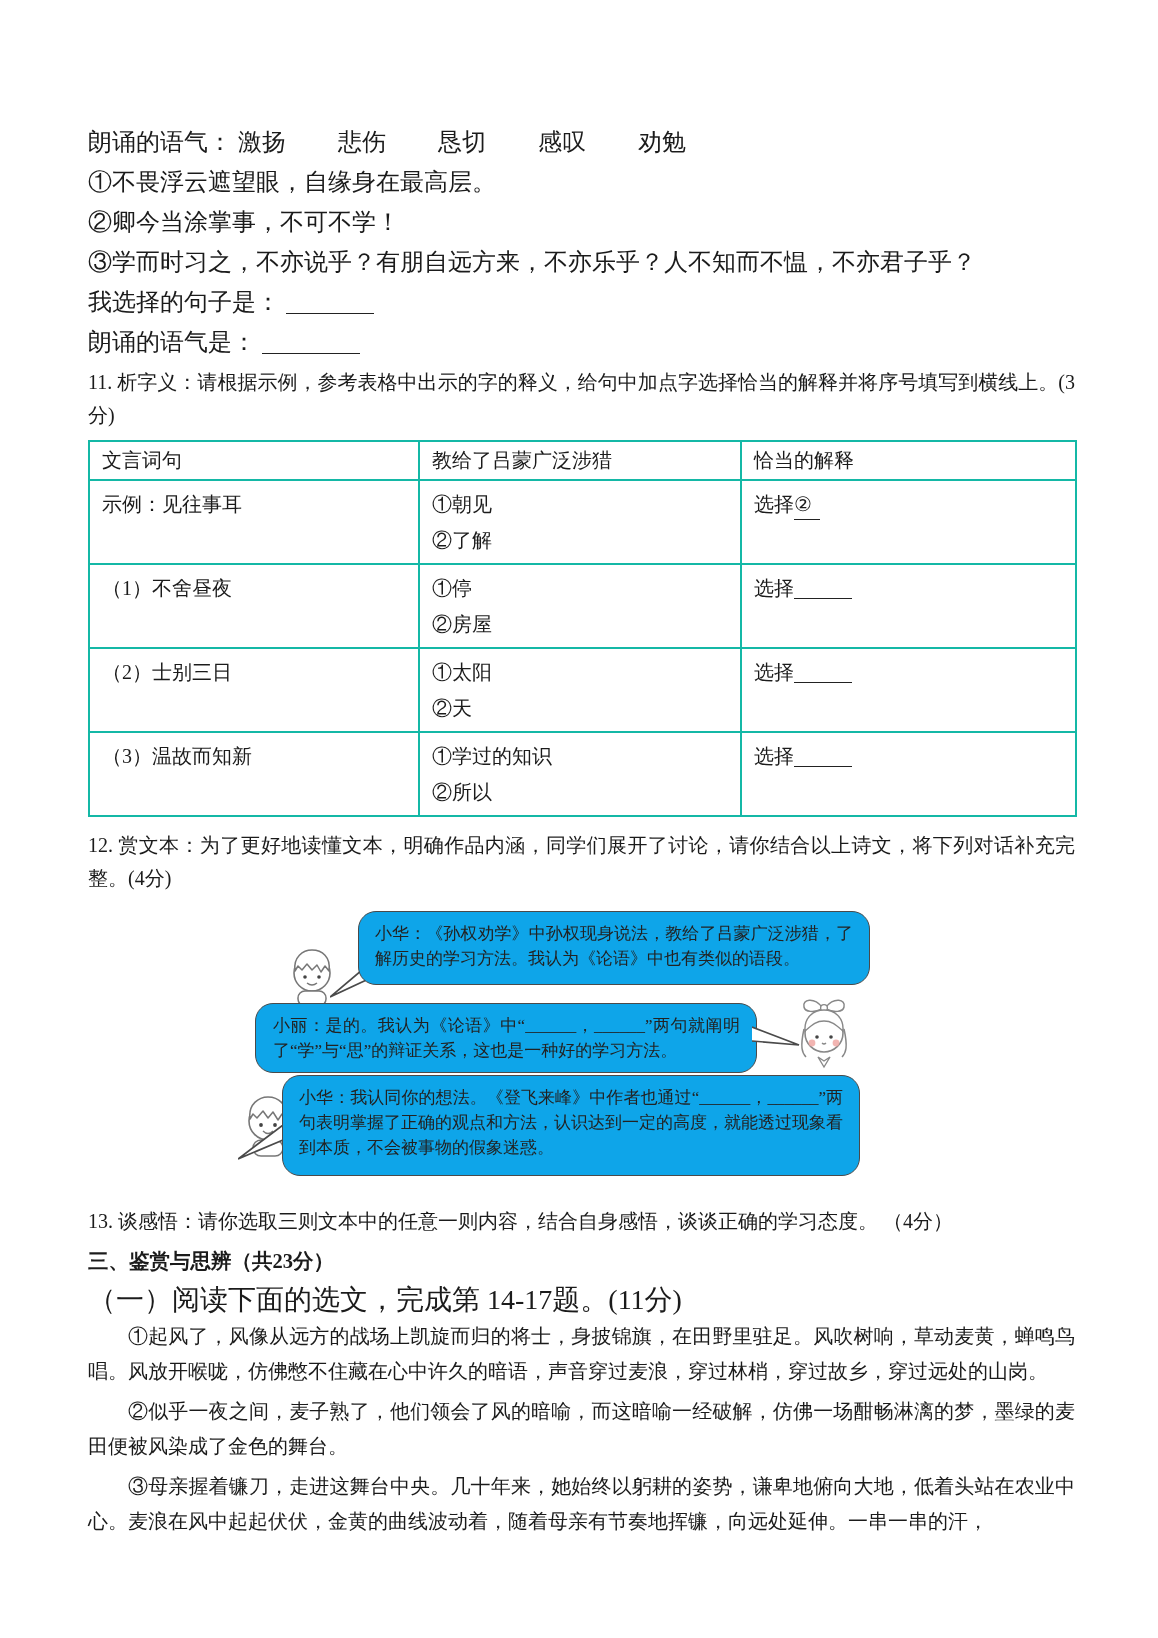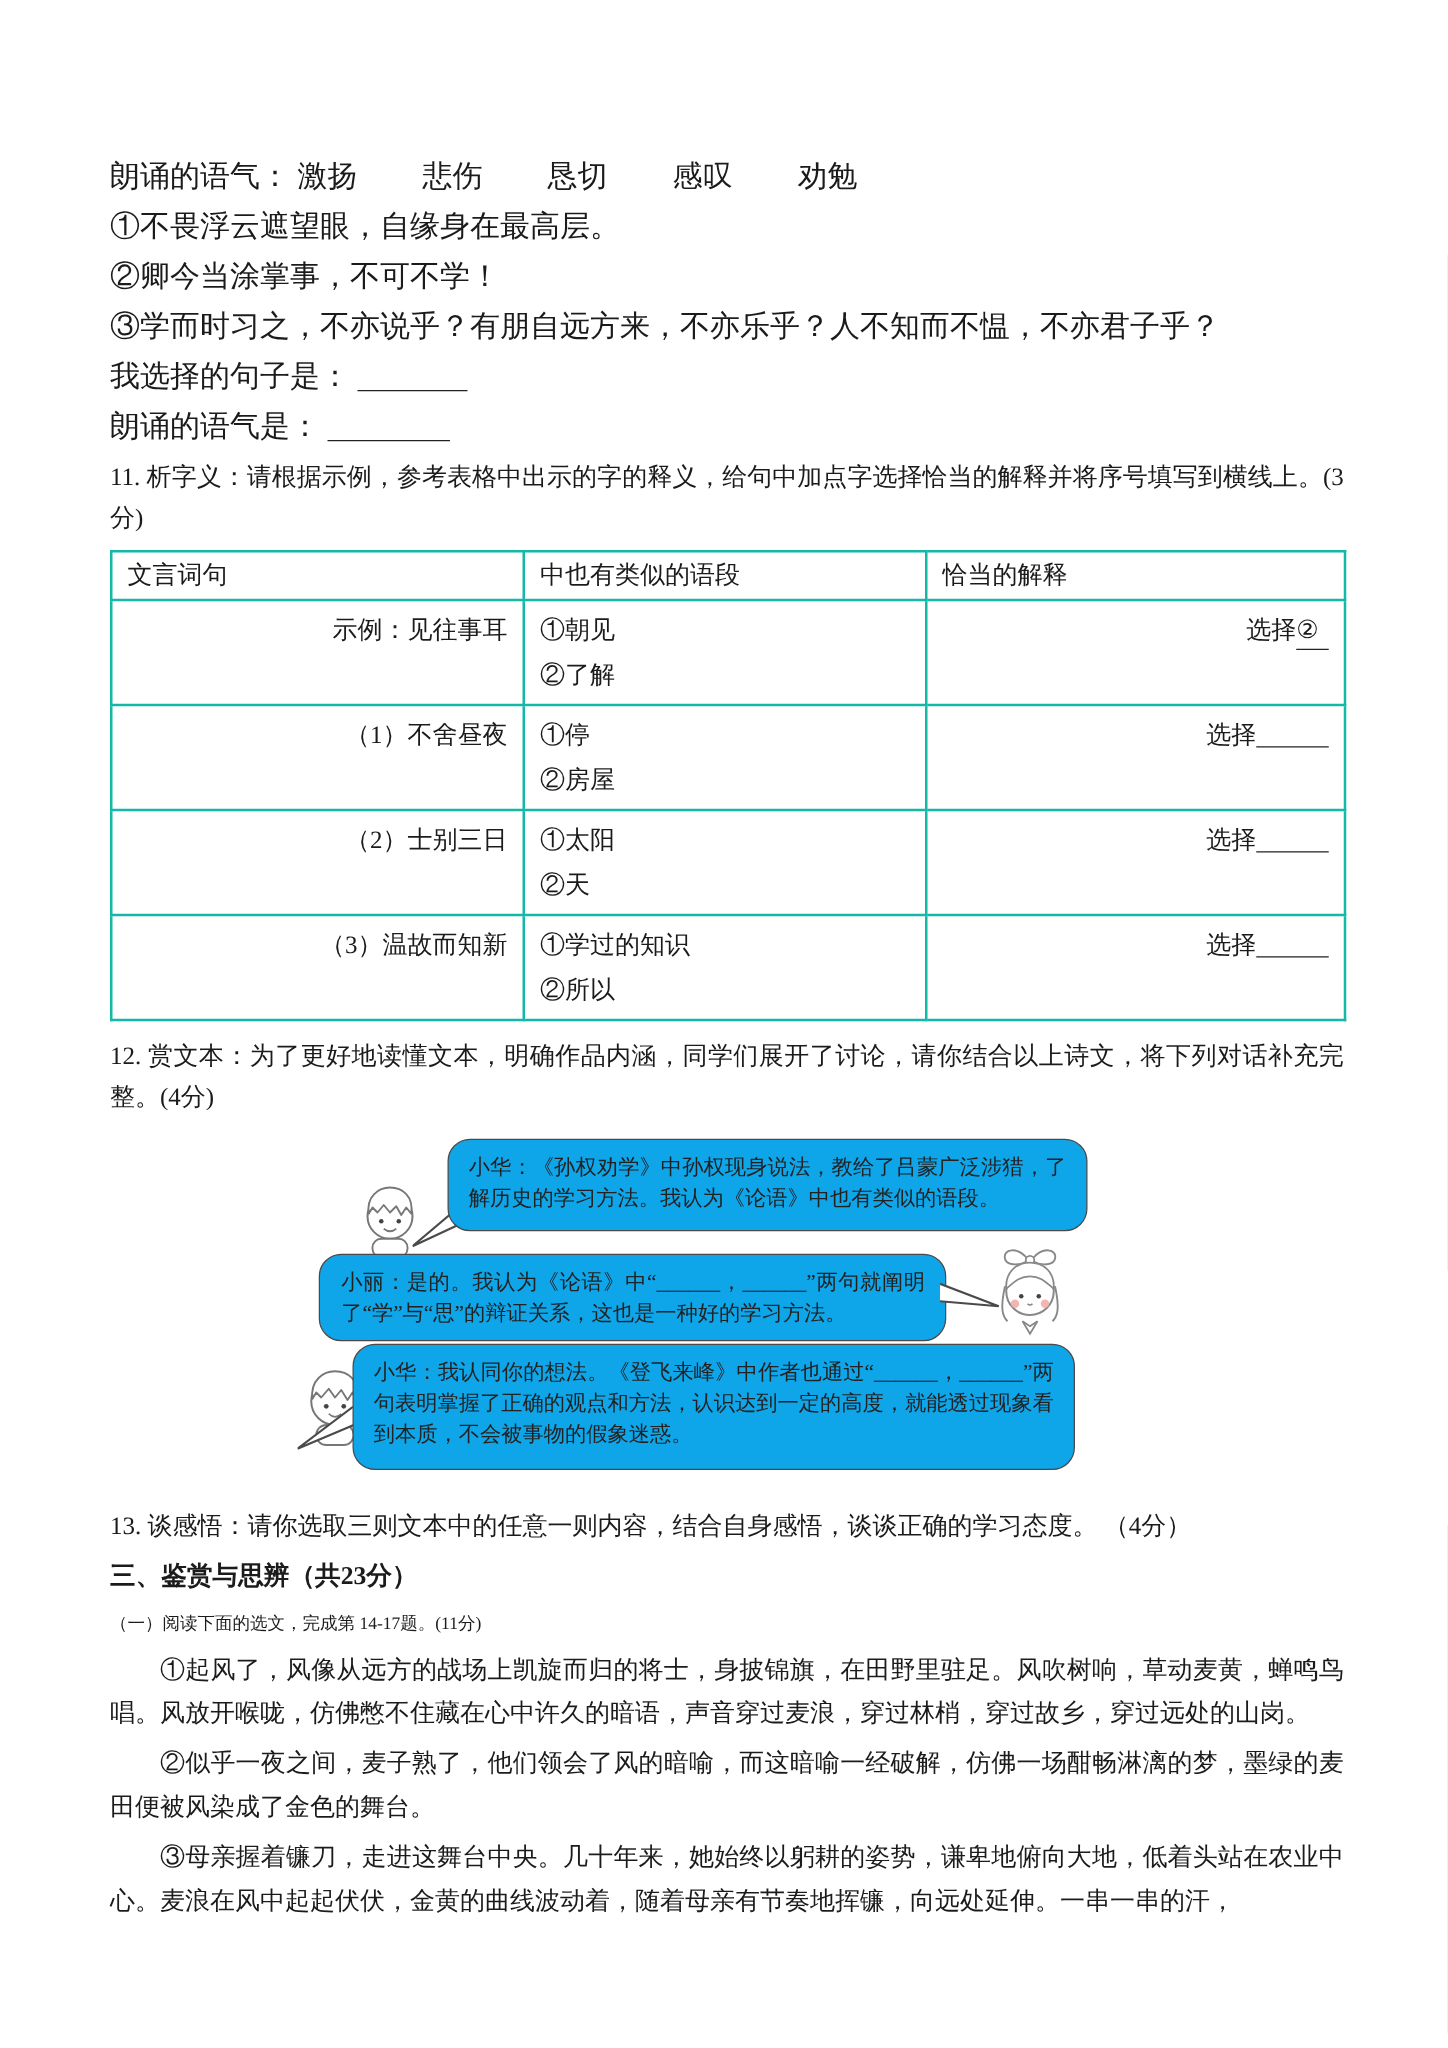--- a/index.html
+++ b/index.html
@@ -42,21 +42,21 @@
     text-align:left;
     vertical-align:top;
     padding:5px 12px;
     font-size:20px;
     line-height:27px;
   }
   table.dict th { height:38px; }
   table.dict td { height:72px; }
   col.c1 { width:330px; } col.c2 { width:322px; } col.c3 { width:335px; }
   .def-line { line-height:36px; }
-  td .cell-line { line-height:36px;text-align:right; }
+  td .cell-line { line-height:36px; }
   .ans-blank {
     display:inline-block; min-width:58px; height:24px;
     border-bottom:1.8px solid #222; vertical-align:-4px;
   }
   .ans-mark {
     display:inline-block; border-bottom:1.8px solid #222;
     padding-right:8px; line-height:30px;
   }
 
   .dialogue { position:relative; height:292px; margin-top:8px; }
@@ -69,21 +69,21 @@
     font-size:17px;
     line-height:25px;
     text-align:justify;
     color:#222;
   }
   .bubble-tail { position:absolute; }
   .avatar { position:absolute; }
 
   .q13-line { font-size:20px; line-height:40px; margin-top:6px; white-space:nowrap; }
   .section-heading { font-size:20.5px; font-weight:bold; line-height:40px; white-space:nowrap; }
-  .sub-heading { font-size:14px; line-height:38px; white-space:nowrap; }
+  .sub-heading { font-size:28px; line-height:38px; white-space:nowrap; }
   .passage p {
     font-size:20px; line-height:35px;
     text-indent:2em; text-align:justify;
     margin-bottom:5px;
   }
 </style>
 </head>
 <body>
 
 <div class="page">
@@ -113,21 +113,21 @@
 
     <table class="dict">
       <colgroup>
           <col class="c1">
           <col class="c2">
           <col class="c3">
         </colgroup>
       <tbody>
           <tr>
         <th>文言词句</th>
-        <th>中也有类似的语段</th>
+        <th>教给了吕蒙广泛涉猎</th>
         <th>恰当的解释</th>
       </tr>
       <tr>
         <td>
               <div class="cell-line">示例：见往事耳</div>
             </td>
         <td>
           <div class="def-line">①朝见</div>
           <div class="def-line">②了解</div>
         </td>

